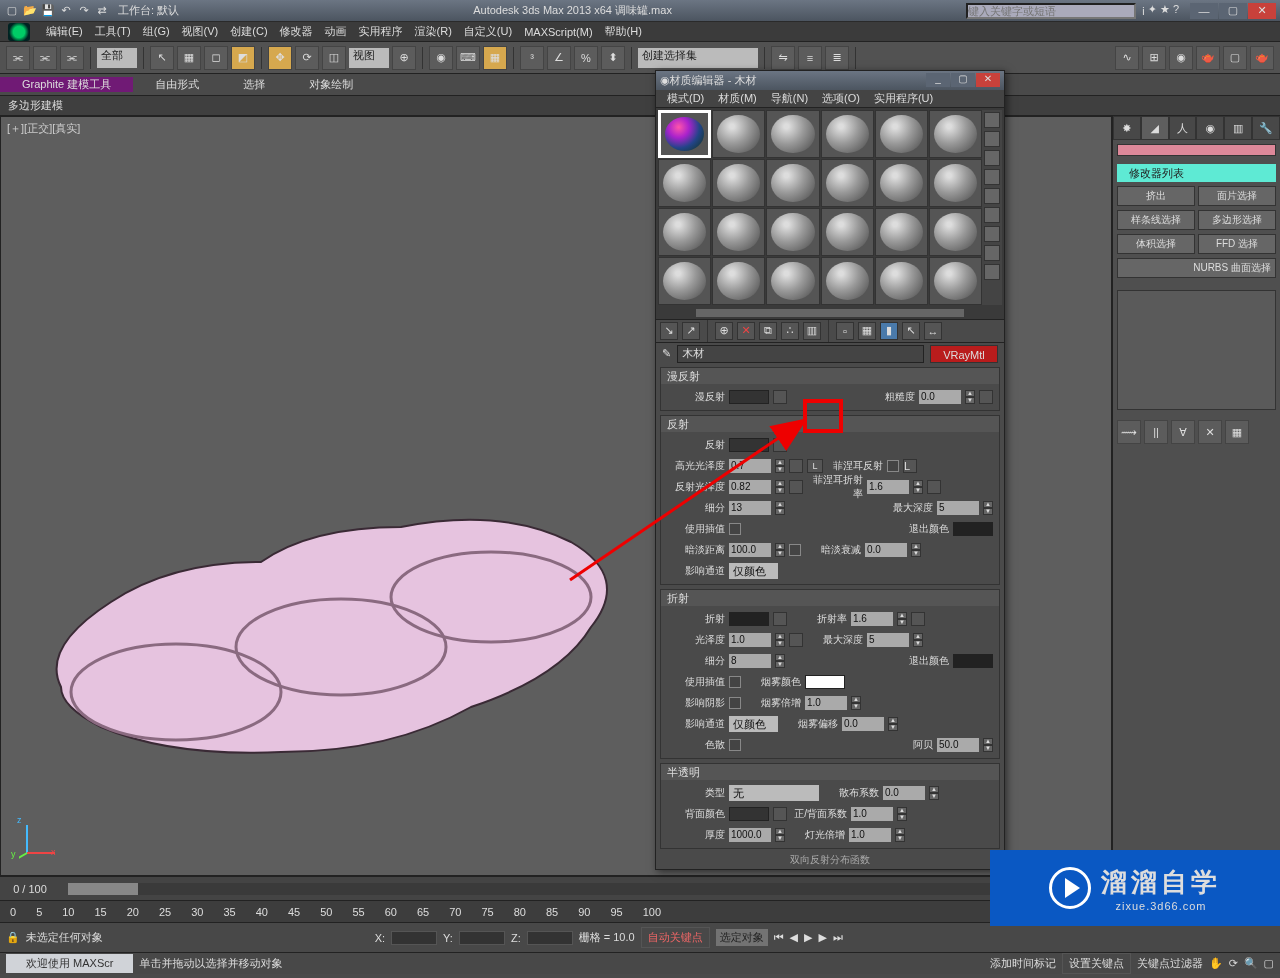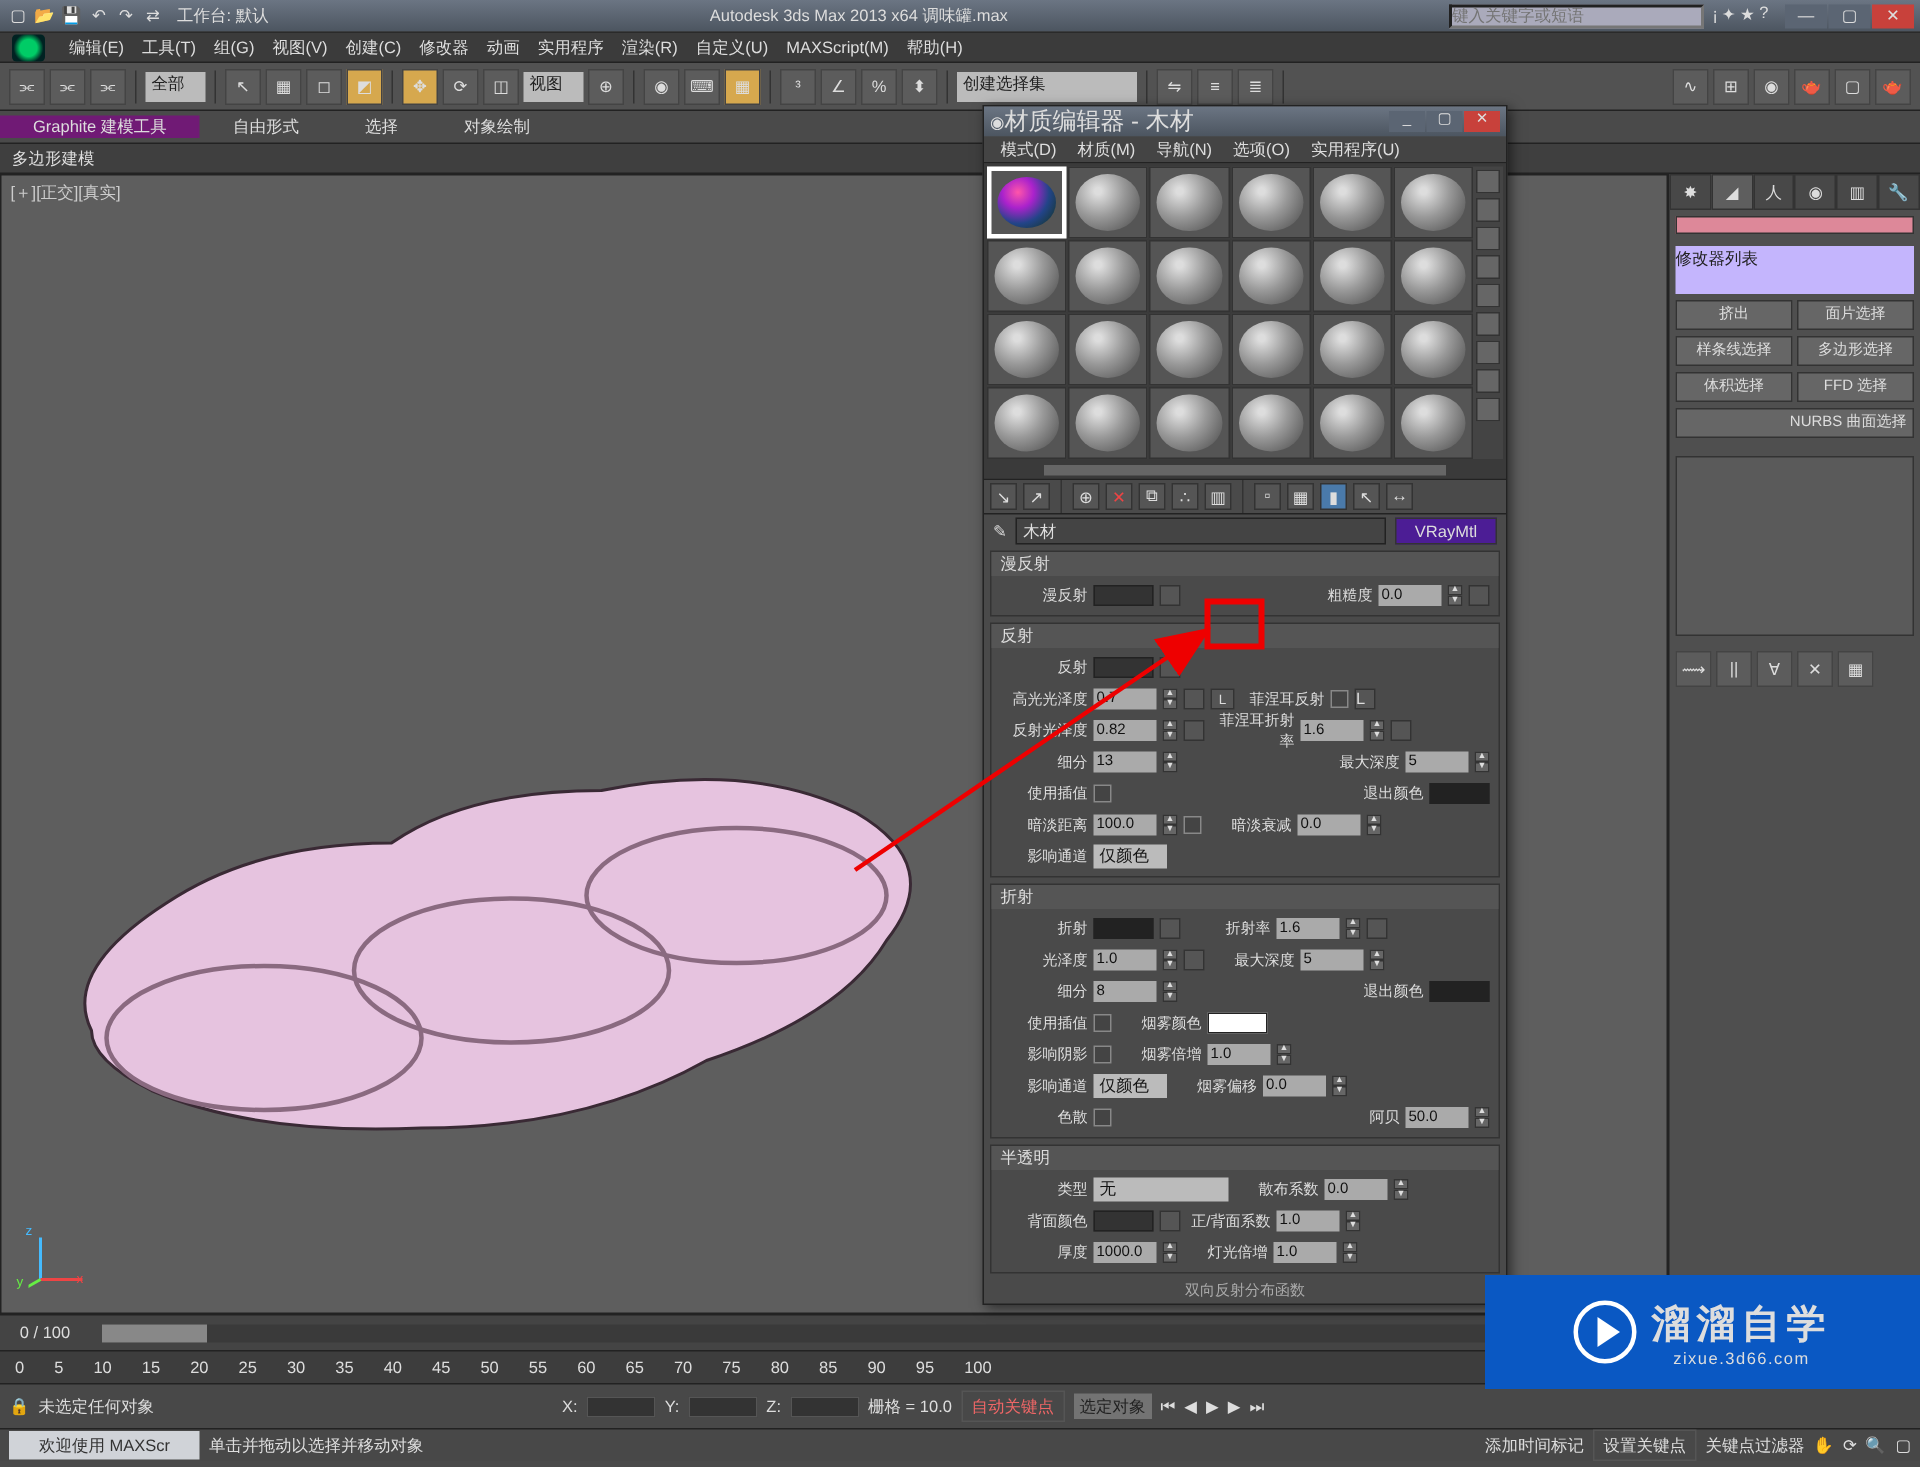--- a/index.html
+++ b/index.html
@@ -39,47 +39,47 @@
 .shape{position:absolute;left:30px;top:390px;width:590px;height:260px}
 
 .cmdpanel{width:168px;background:#4f4f4f;border-left:1px solid #222;display:flex;flex-direction:column}
 .cmd-tabs{height:24px;display:flex;background:#484848}
 .cmd-tabs span{flex:1;border:1px solid #333;display:flex;align-items:center;justify-content:center}
 .cmd-tabs .on{background:#5e5e5e}
 .cmd-body{padding:4px;display:flex;flex-direction:column;gap:4px}
 .cmd-btn{height:20px;background:#666;border:1px solid #333;text-align:center;line-height:18px;font-size:10px}
 .cmd-row{display:flex;gap:3px}
 .cmd-row .cmd-btn{flex:1}
-.mod-list{height:32px;background:#c4b5fd;color:#222;padding:0 0;line-height:18px}
+.mod-list{height:18px;background:#5eead4;color:#222;padding:0 12px;line-height:18px}
 .preview{height:120px;background:#5a5a5a;border:1px solid #333;margin-top:8px}
 .cmd-color{height:12px;background:#d89;border:1px solid #333;margin-bottom:4px}
 
 .mat-ed{position:absolute;left:655px;top:70px;width:350px;height:800px;background:#4a4a4a;border:1px solid #222;box-shadow:2px 2px 8px #0008;display:flex;flex-direction:column}
 .mat-title{height:20px;background:linear-gradient(#6b7583,#4c5560);display:flex;align-items:center;padding:0 4px}
-.mat-title .t{flex:1;font-size:16px}
+.mat-title .t{flex:1;font-size:11px}
 .mat-title .wbtn{width:24px;height:14px;background:#5b6573;margin-left:1px;text-align:center;line-height:12px;font-size:10px}
 .mat-title .wbtn.c{background:#c8413b}
 .mat-menu{height:20px;background:#444;display:flex;align-items:center;padding:0 4px;border-bottom:1px solid #222}
 .mat-menu span{padding:0 7px}
 .mat-slots{display:flex;padding:2px;background:#3a3a3a}
 .slot-grid{flex:1;display:grid;grid-template-columns:repeat(6,1fr);grid-template-rows:repeat(4,48px);gap:1px}
 .slot{background:#555;border:1px solid #333;position:relative;overflow:hidden}
 .slot::after{content:"";position:absolute;inset:4px;border-radius:50%;background:radial-gradient(circle at 35% 30%,#ddd 6%,#999 45%,#555 90%)}
 .slot.sel{border:3px solid #fff}
 .slot.sel::after{background:radial-gradient(circle at 35% 30%,#f5a,#a2c 30%,#248 60%,#131)}
 .slot-icons{width:20px;display:flex;flex-direction:column;gap:3px;padding:2px;background:#444}
 .slot-icons span{width:16px;height:16px;background:#666;border:1px solid #333}
 .slot-scroll{height:12px;background:#3a3a3a;display:flex}
 .slot-scroll .th{flex:1;margin:2px 40px;background:#666}
 .mat-tools{height:24px;background:#4a4a4a;display:flex;align-items:center;gap:4px;padding:0 4px;border-top:1px solid #222;border-bottom:1px solid #222}
 .mat-tools span{width:18px;height:18px;background:#555;border:1px solid #333;display:flex;align-items:center;justify-content:center}
 .mat-tools .x{color:#e44}
 .mat-name{height:24px;display:flex;align-items:center;gap:6px;padding:0 6px}
 .mat-name input{flex:1;height:18px;background:#444;border:1px solid #222;color:#ddd;padding:0 4px}
-.mat-name .type{width:68px;text-align:center;height:18px;line-height:18px;background:#4c1d95;border:1px solid #333}
+.mat-name .type{width:68px;text-align:center;height:18px;line-height:18px;background:#b91c1c;border:1px solid #333}
 .rollup{border:1px solid #333;margin:2px 4px;background:#4a4a4a}
 .rollup-h{background:#555;height:16px;padding:0 6px;line-height:16px;font-size:11px}
 .rollup-b{padding:4px 6px;display:flex;flex-direction:column;gap:3px}
 .prow{display:flex;align-items:center;gap:4px;height:18px}
 .plabel{min-width:58px;text-align:right;font-size:10px}
 .plabel2{width:56px;text-align:right;font-size:10px}
 .swatch{width:40px;height:14px;background:#333;border:1px solid #222}
 .swatch.dk{background:#222}
 .swatch.wh{background:#fff}
 .mapbtn{width:14px;height:14px;background:#555;border:1px solid #333}

